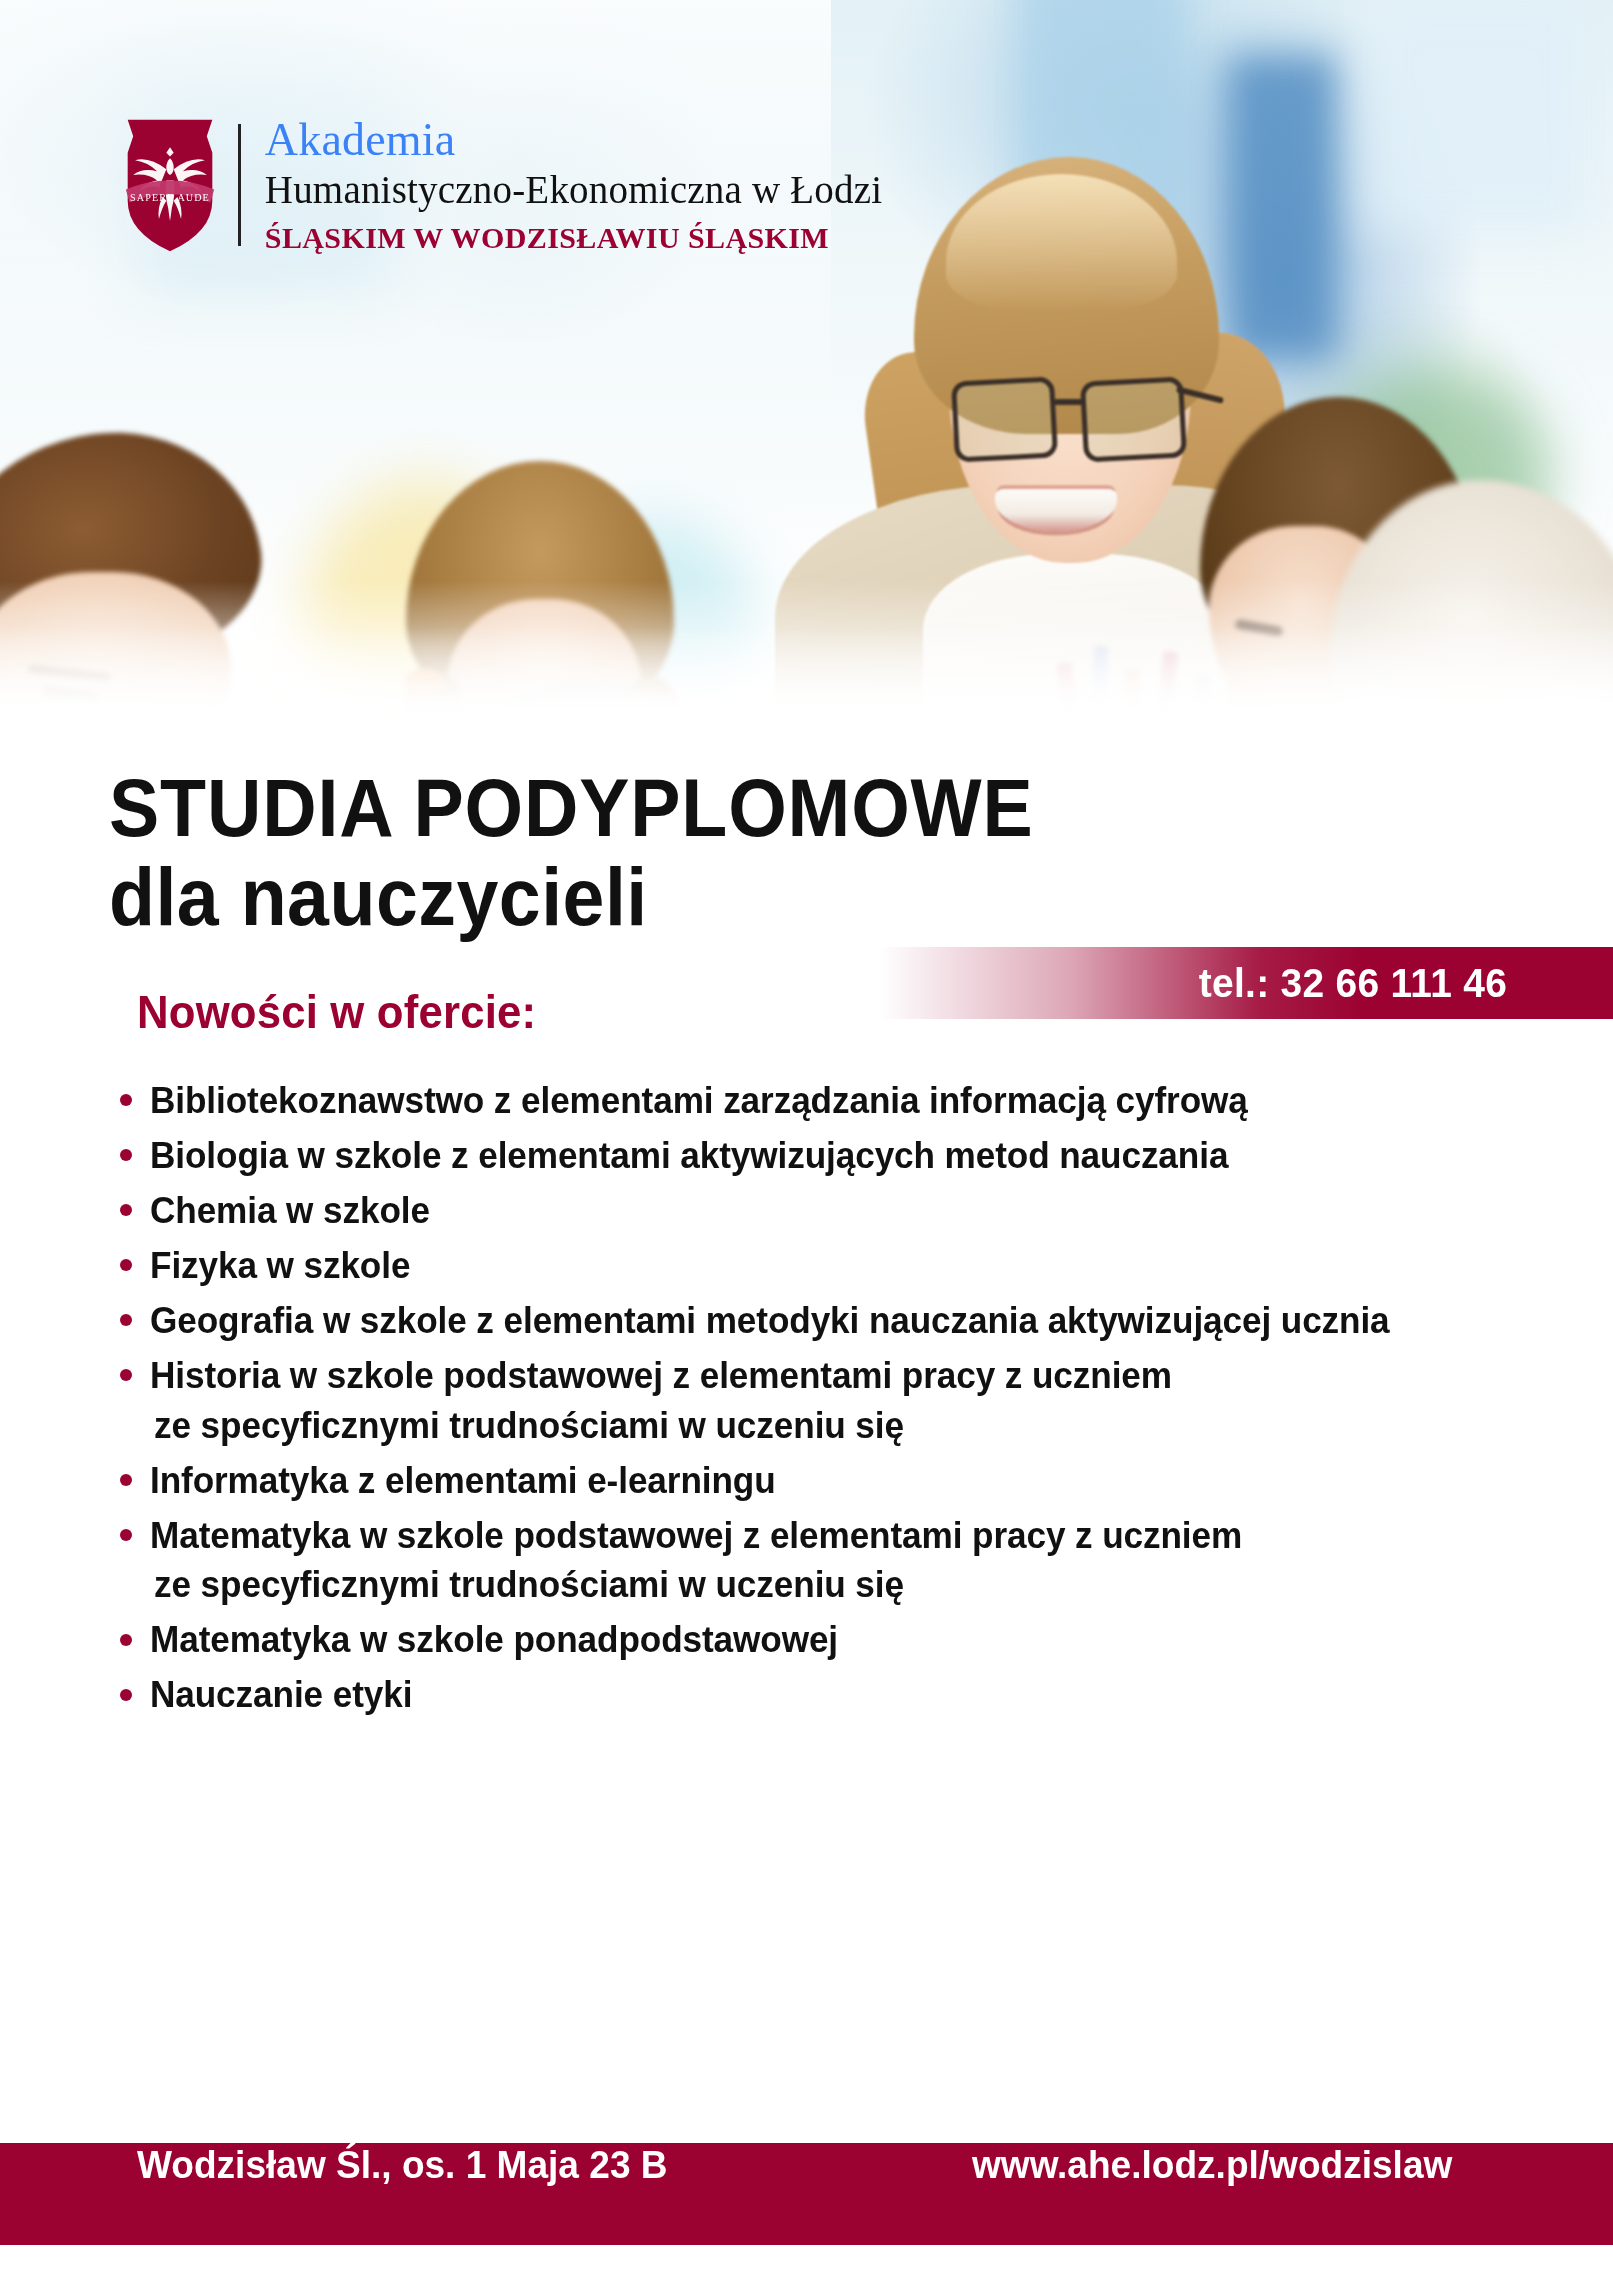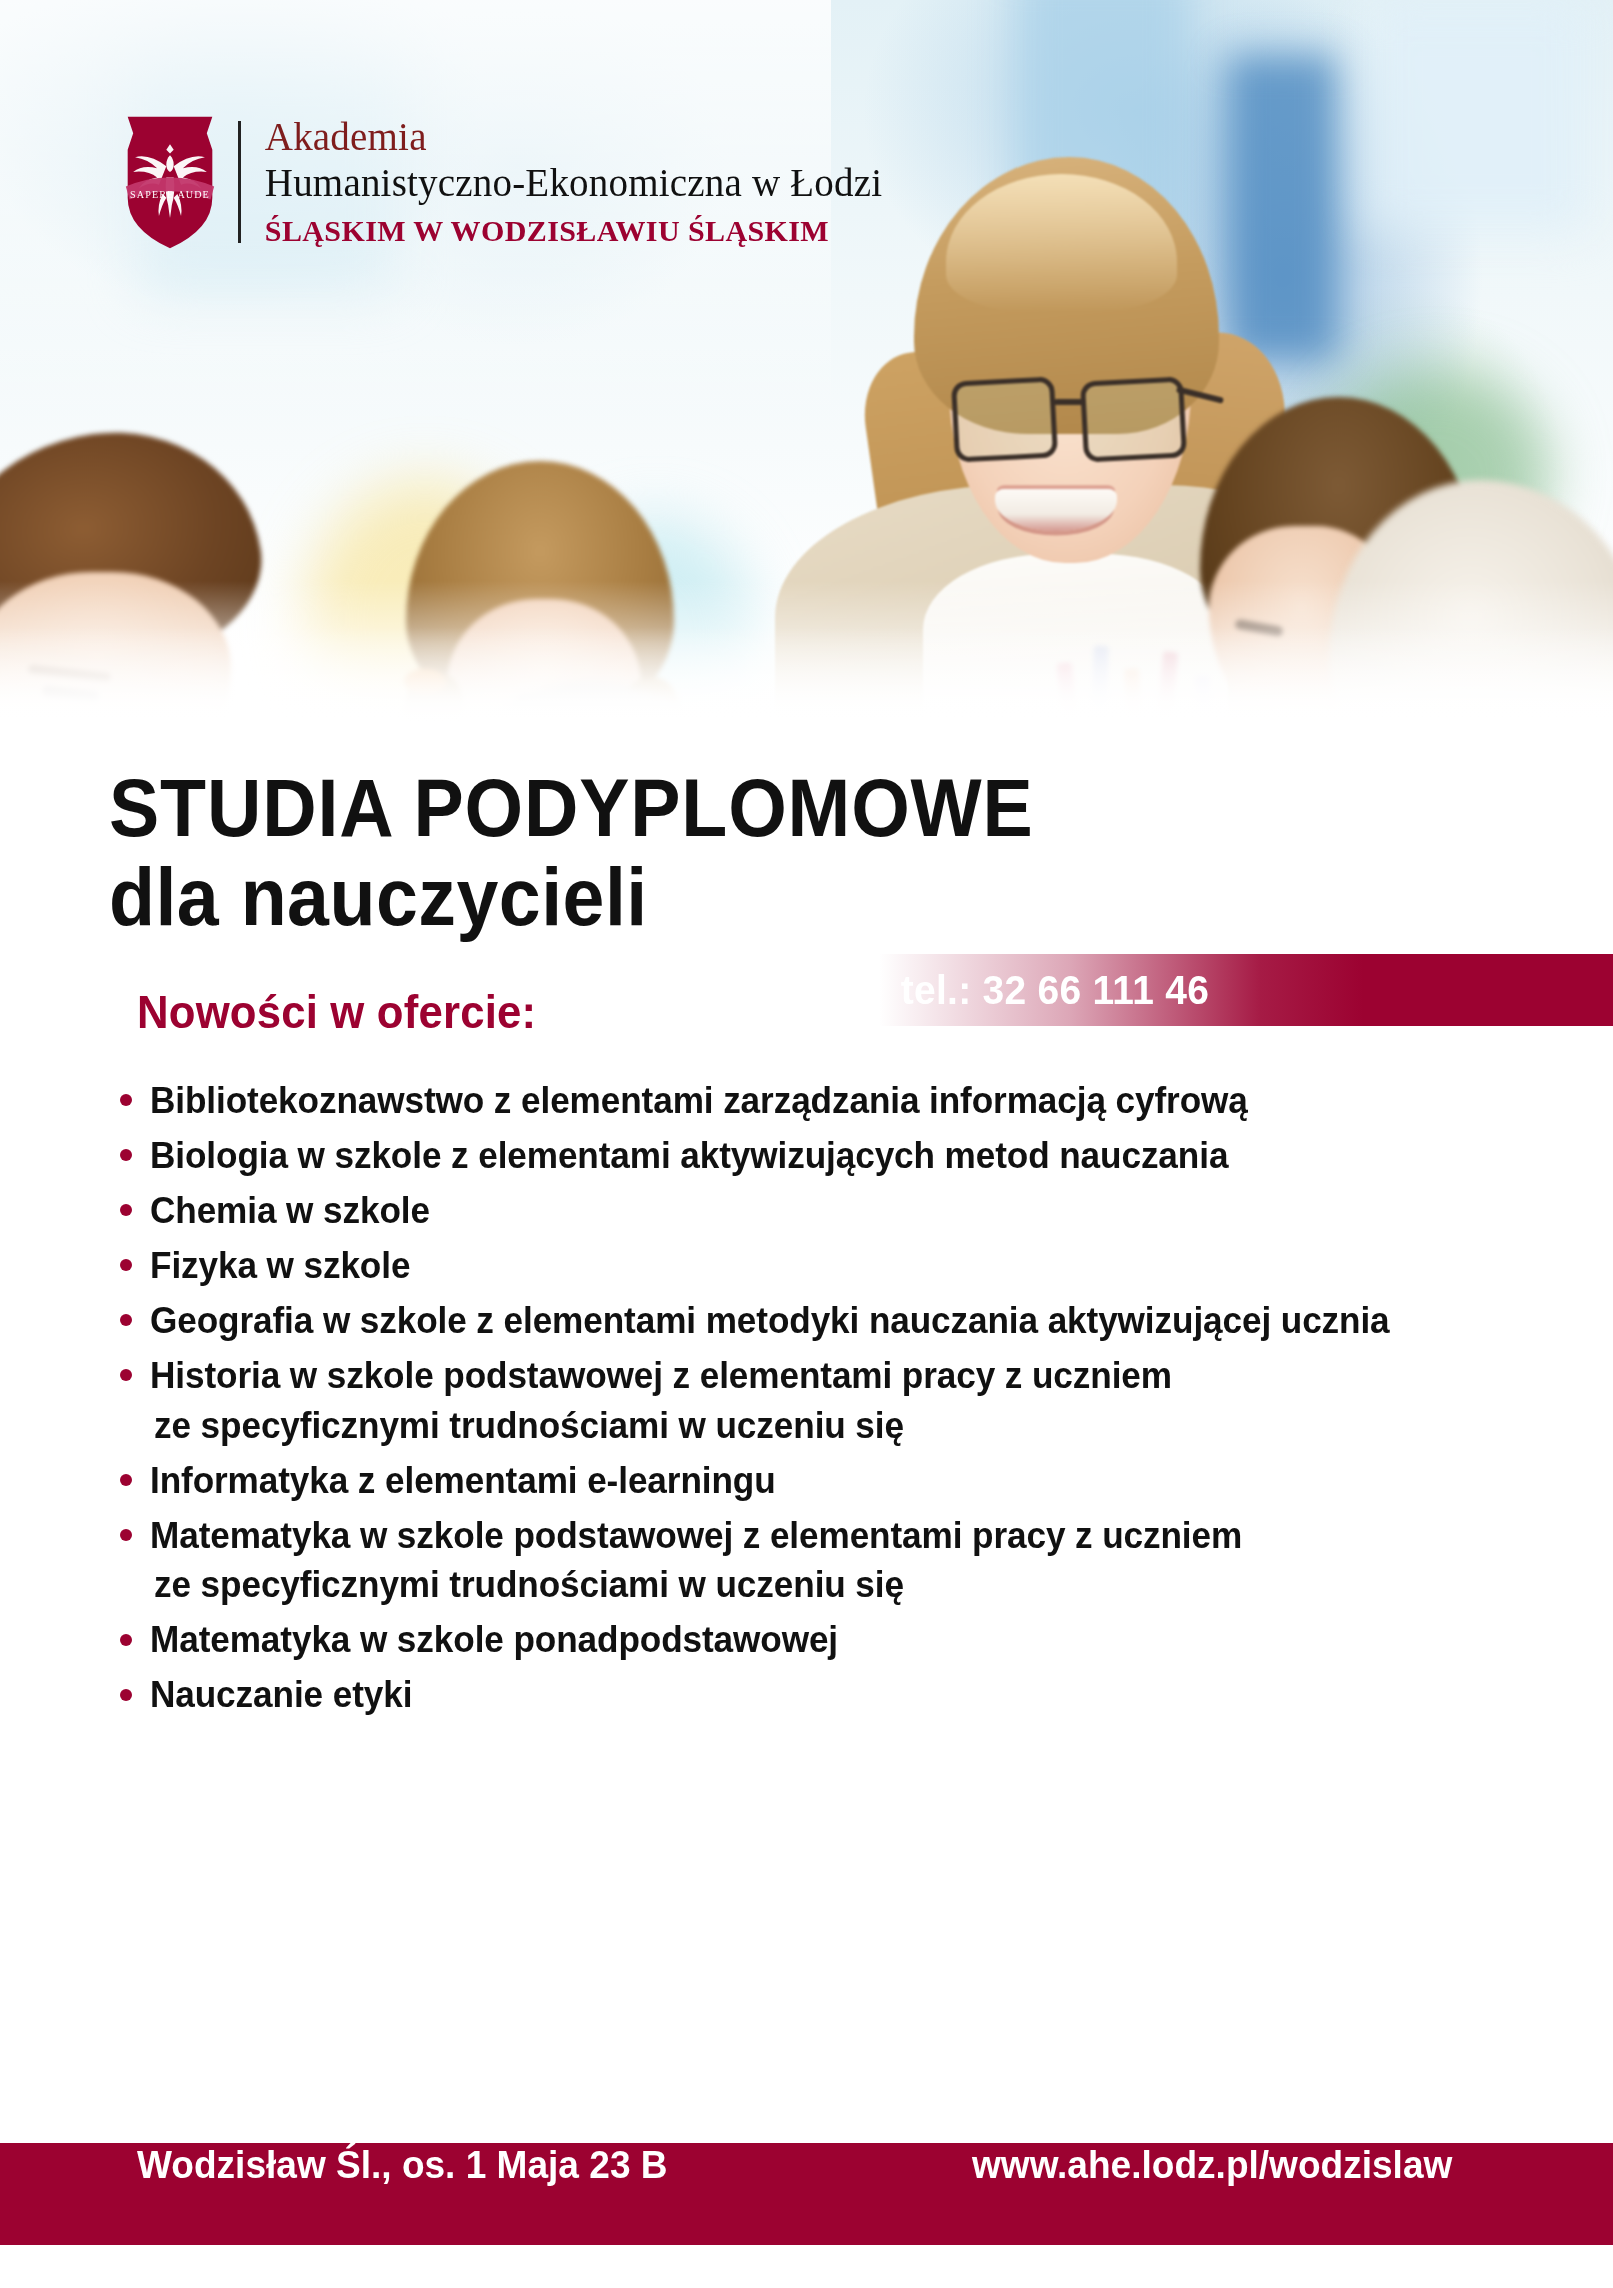--- a/index.html
+++ b/index.html
@@ -136,43 +136,43 @@
     background:linear-gradient(to bottom, rgba(255,255,255,0), #ffffff 85%);}
   .fade-top-left{ position:absolute; left:0; top:0; width:831px; height:434px;
     background:linear-gradient(to bottom, rgba(255,255,255,.82), rgba(255,255,255,.25) 70%, rgba(255,255,255,0));}
 
   
   .logo{ position:absolute; left:122px; top:113px; display:flex; align-items:center; z-index:20;}
   .crest{ width:96px; height:138px; position:relative; flex:0 0 auto;}
   .crest svg{ display:block; }
   .logo-divider{ width:2.8px; height:122px; background:#222; margin:0 24px 0 20px; flex:0 0 auto;}
   .logo-text{ display:flex; flex-direction:column; justify-content:center;}
-  .logo-l1{ font-family:"Liberation Serif", serif; font-size:39px; color:#7f1d1d; line-height:1.18; letter-spacing:0.2px;}
+  .logo-l1{ font-family:"Liberation Serif", serif; font-size:46px; color:#3b82f6; line-height:1.18; letter-spacing:0.2px;}
   .logo-l2{ font-family:"Liberation Serif", serif; font-size:39px; color:#111; line-height:1.18; letter-spacing:0.2px;}
   .logo-l3{ font-family:"Liberation Serif", serif; font-size:30px; color:#9c0231; font-weight:bold; line-height:1.3; letter-spacing:0.4px; margin-top:4.6px;}
 
   
   .content{ position:absolute; left:0; top:738px; width:1613px; z-index:10; }
 
   .headline{ margin:28px 0 0 109px; }
   .headline .l1{
     font-family:"Liberation Sans Narrow","Liberation Sans", sans-serif;
     font-weight:bold; font-size:81px; color:#111; line-height:1.06;
     letter-spacing:0.9px; transform:scaleX(.93); transform-origin:left center;
   }
   .headline .l2{
     font-family:"Liberation Sans Narrow","Liberation Sans", sans-serif;
     font-weight:bold; font-size:81px; color:#111; line-height:1.12;
     letter-spacing:0.5px; transform:scaleX(.93); transform-origin:left center;
   }
 
   .tel-bar{
-    position:absolute; right:0; top:216px; width:734px; height:72px;
+    position:absolute; right:0; top:209px; width:734px; height:72px;
     background:linear-gradient(to right, rgba(156,2,49,0) 0%, rgba(156,2,49,.35) 26%, rgba(156,2,49,.9) 52%, #9c0231 66%, #9c0231 100%);
-    display:flex; align-items:center; justify-content:flex-start;
+    display:flex; align-items:center; justify-content:flex-end;
   }
   .tel-bar span{
     color:#fff; font-weight:bold; font-size:41px; letter-spacing:0.3px;
     padding-right:111px; transform:scaleX(.95); transform-origin:right center;
     font-family:"Liberation Sans Narrow","Liberation Sans", sans-serif;
   }
 
   .subhead{
     margin:42px 0 0 137px; color:#9c0231; font-weight:bold; font-size:46px;
     letter-spacing:0.2px; transform:scaleX(.95); transform-origin:left center;

